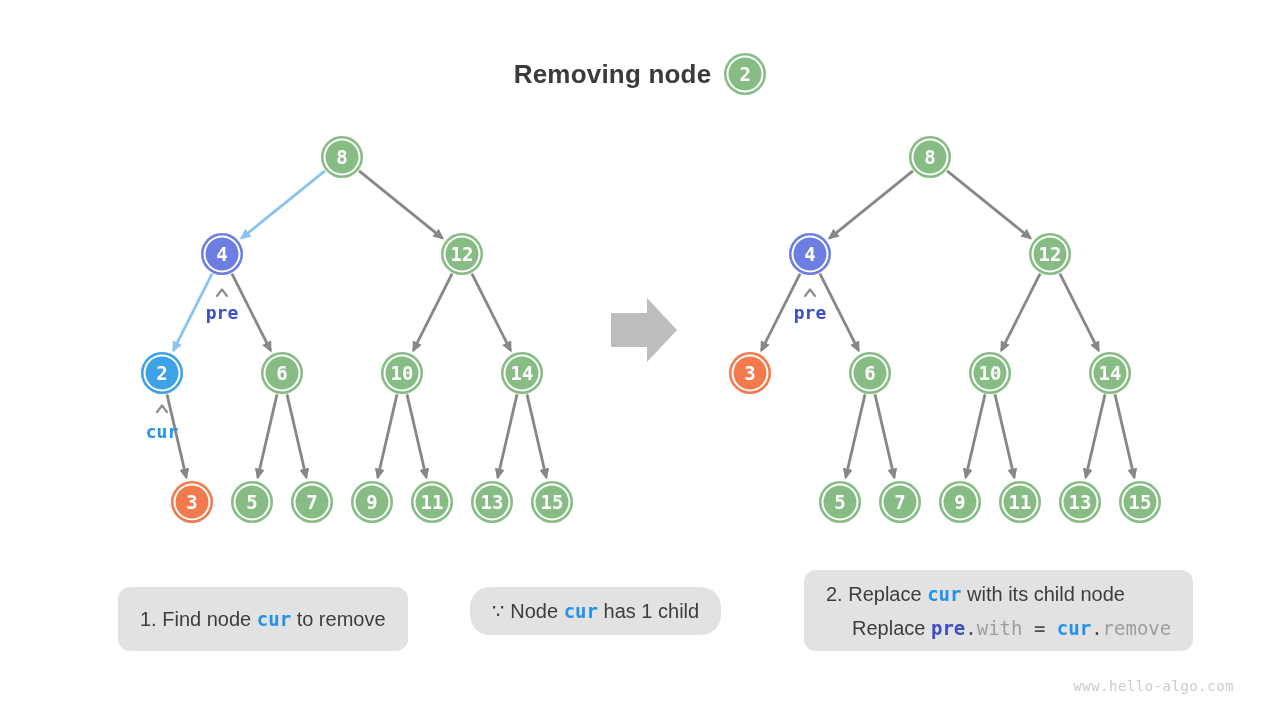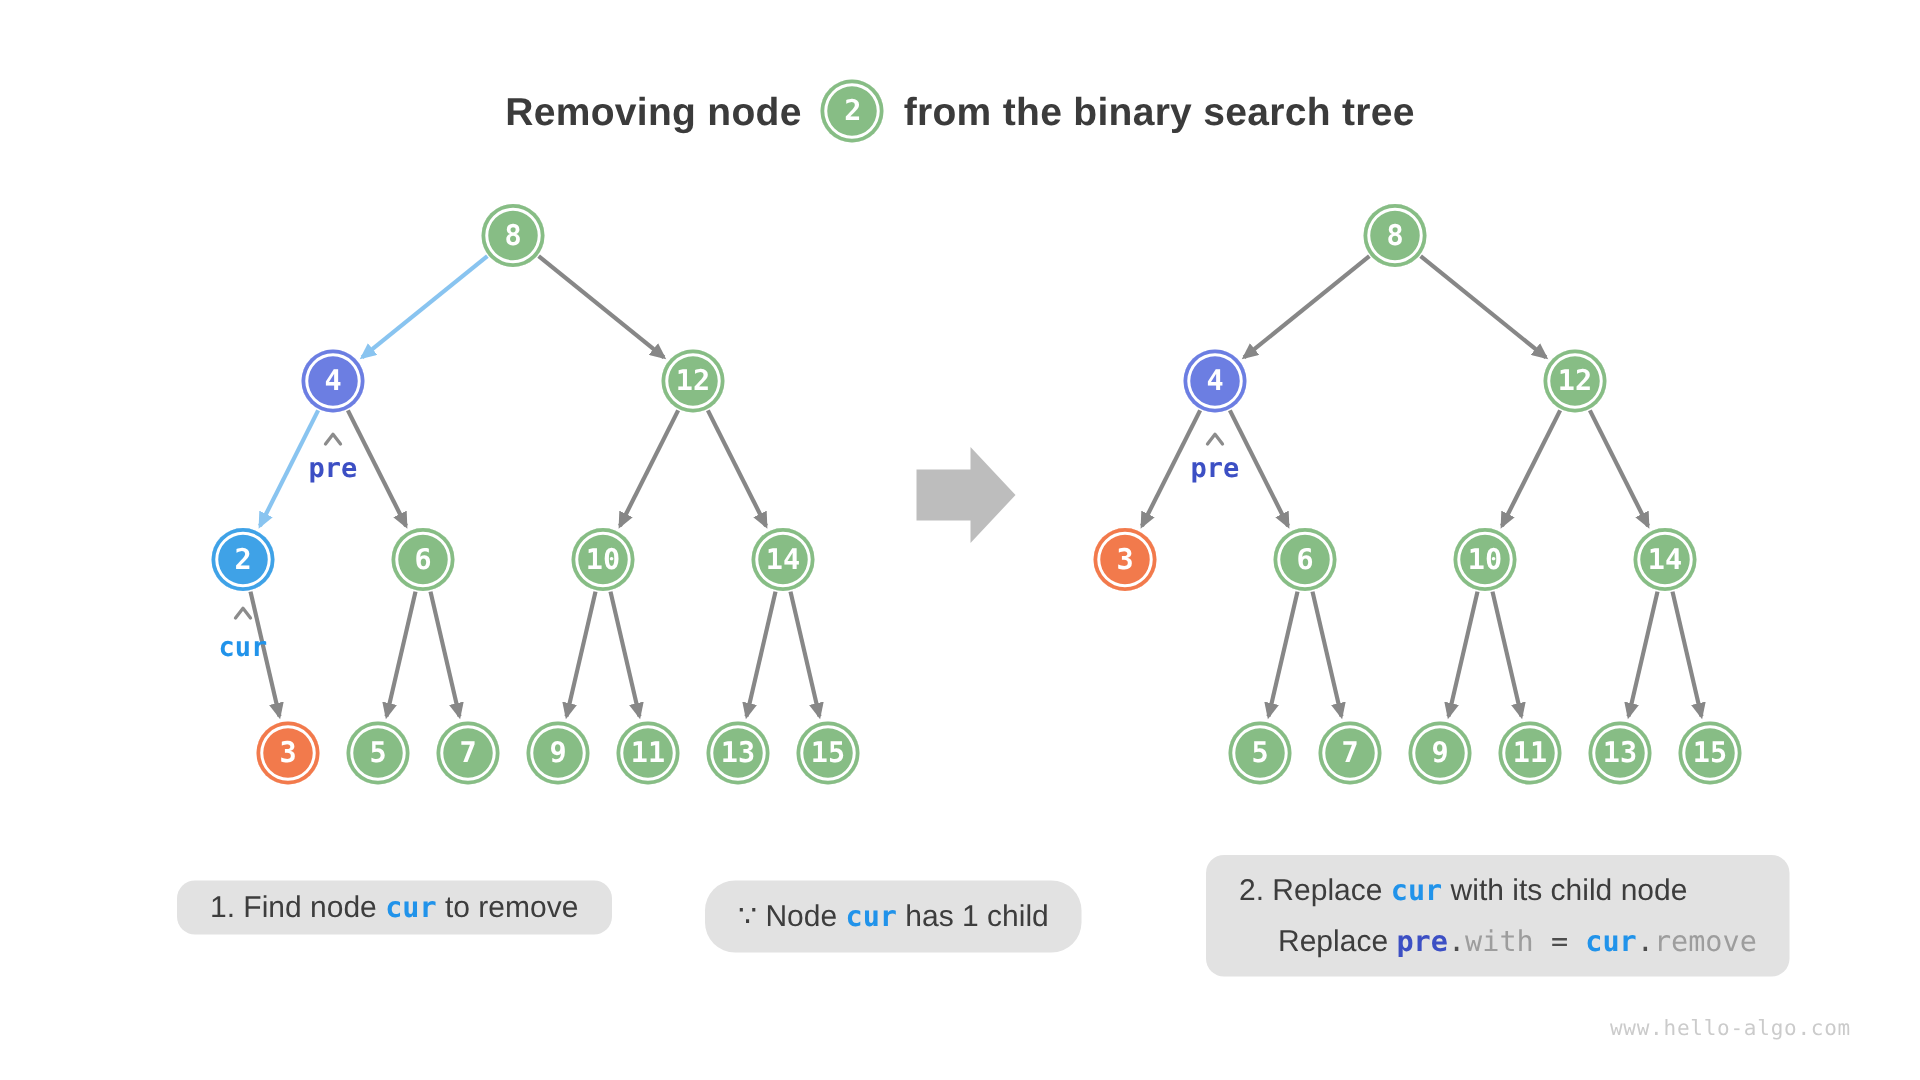--- a/index.html
+++ b/index.html
@@ -108,21 +108,20 @@
   }
 </style>
 </head>
 <body>
 
 <div id="stage">
 
   <div class="title-row">
     <span class="title-text">Removing node</span>
     <span class="node title-node green">2</span>
-    <span class="title-text">from the binary search tree</span>
   </div>
 
   <svg class="edges-layer" id="edges-svg" width="1280" height="720">
     <defs>
       <marker id="arrow-gray" markerWidth="12" markerHeight="10" refX="9" refY="5" orient="auto" markerUnits="userSpaceOnUse">
         <path d="M0,0 L11,5 L0,10 Z" fill="#878787"></path>
       </marker>
       <marker id="arrow-blue" markerWidth="12" markerHeight="10" refX="9" refY="5" orient="auto" markerUnits="userSpaceOnUse">
         <path d="M0,0 L11,5 L0,10 Z" fill="#89c4f0"></path>
       </marker>
@@ -191,21 +190,21 @@
       <div class="node tree-node green" style="left: 999px; top: 481px;">11</div>
       <div class="node tree-node green" style="left: 1059px; top: 481px;">13</div>
       <div class="node tree-node green" style="left: 1119px; top: 481px;">15</div>
       <svg class="caret-icon" width="16" height="11" style="left: 802px; top: 287px;">
         <polyline points="3,9 8,2.5 13,9" fill="none" stroke="#8c8c8c" stroke-width="2.2" stroke-linecap="round" stroke-linejoin="round"></polyline>
       </svg>
       <div class="pointer-label pointer-pre" style="left: 810px; top: 302px;">pre</div>
     </div>
 
   <div id="captions-root">
-      <div class="caption" style="left: 118px; top: 587px; height: 36px;">
+      <div class="caption" style="left: 118px; top: 587px; height: 64px;">
         <div class="caption-line"><span class="seg-plain">1. Find node </span><span class="seg-cur">cur</span><span class="seg-plain"> to remove</span></div>
       </div>
       <div class="caption" style="left: 470px; top: 587px; height: 48px; border-radius: 20px;">
         <div class="caption-line"><span class="seg-plain">∵ Node </span><span class="seg-cur">cur</span><span class="seg-plain"> has 1 child</span></div>
       </div>
       <div class="caption" style="left: 804px; top: 570px; height: 81px;">
         <div class="caption-line"><span class="seg-plain">2. Replace </span><span class="seg-cur">cur</span><span class="seg-plain"> with its child node</span></div>
         <div class="caption-line" style="padding-left: 26px;"><span class="seg-plain">Replace </span><span class="seg-pre">pre</span><span class="seg-dark">.</span><span class="seg-gray">with</span><span class="seg-dark"> = </span><span class="seg-cur">cur</span><span class="seg-dark">.</span><span class="seg-gray">remove</span></div>
       </div>
     </div>

